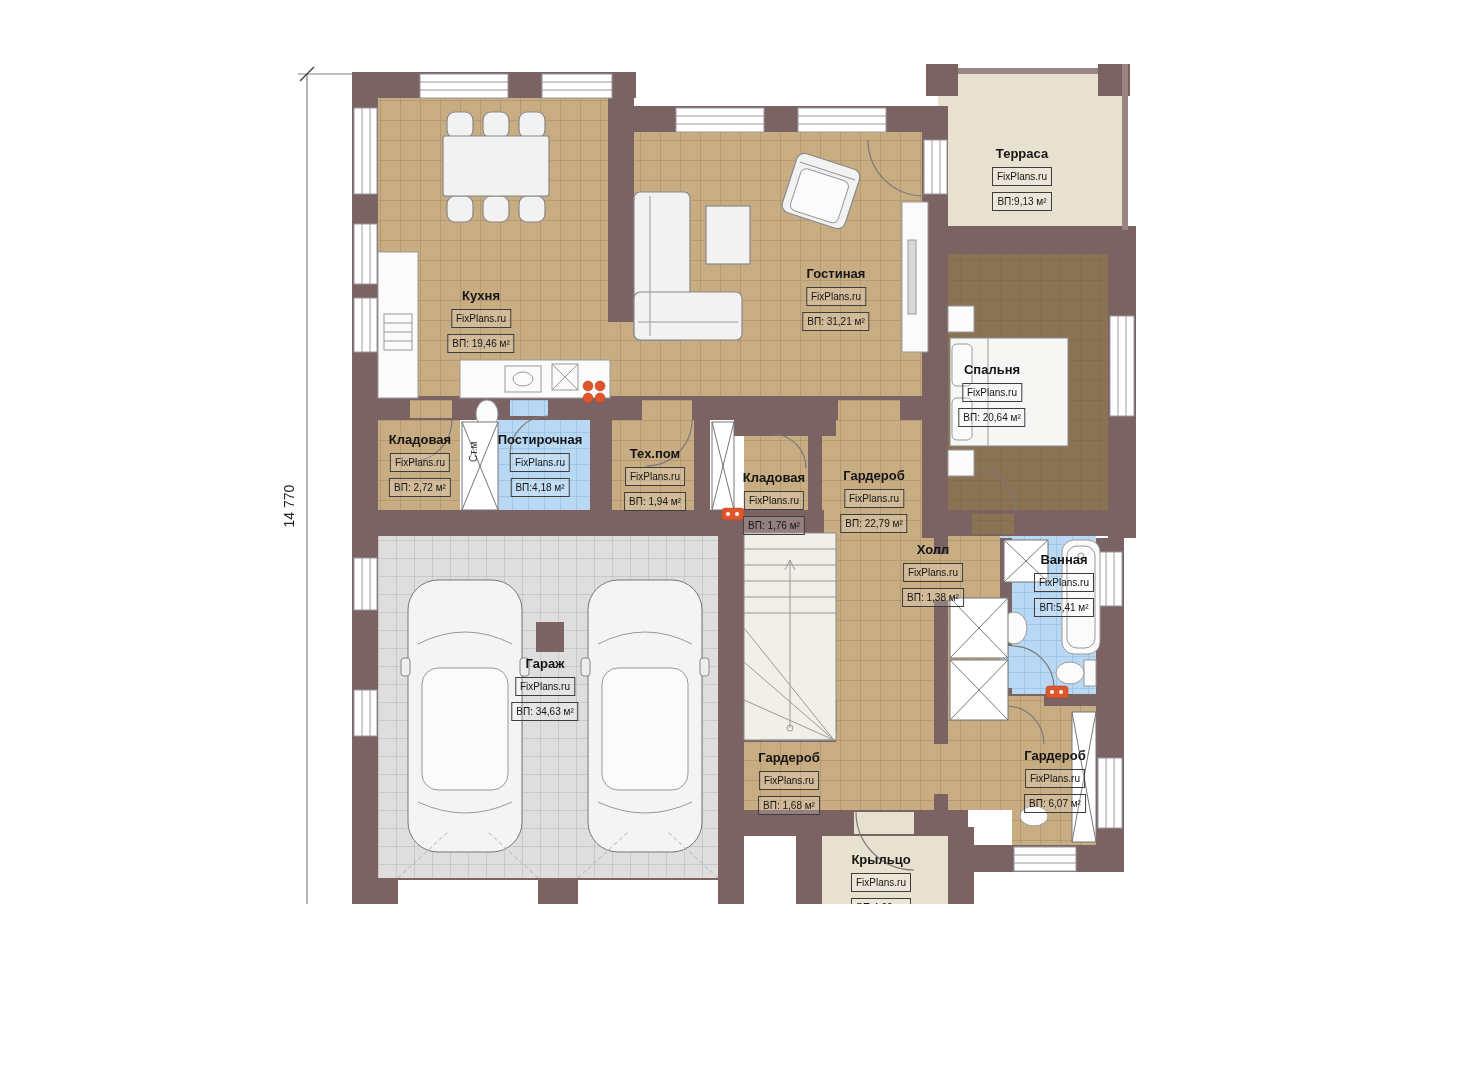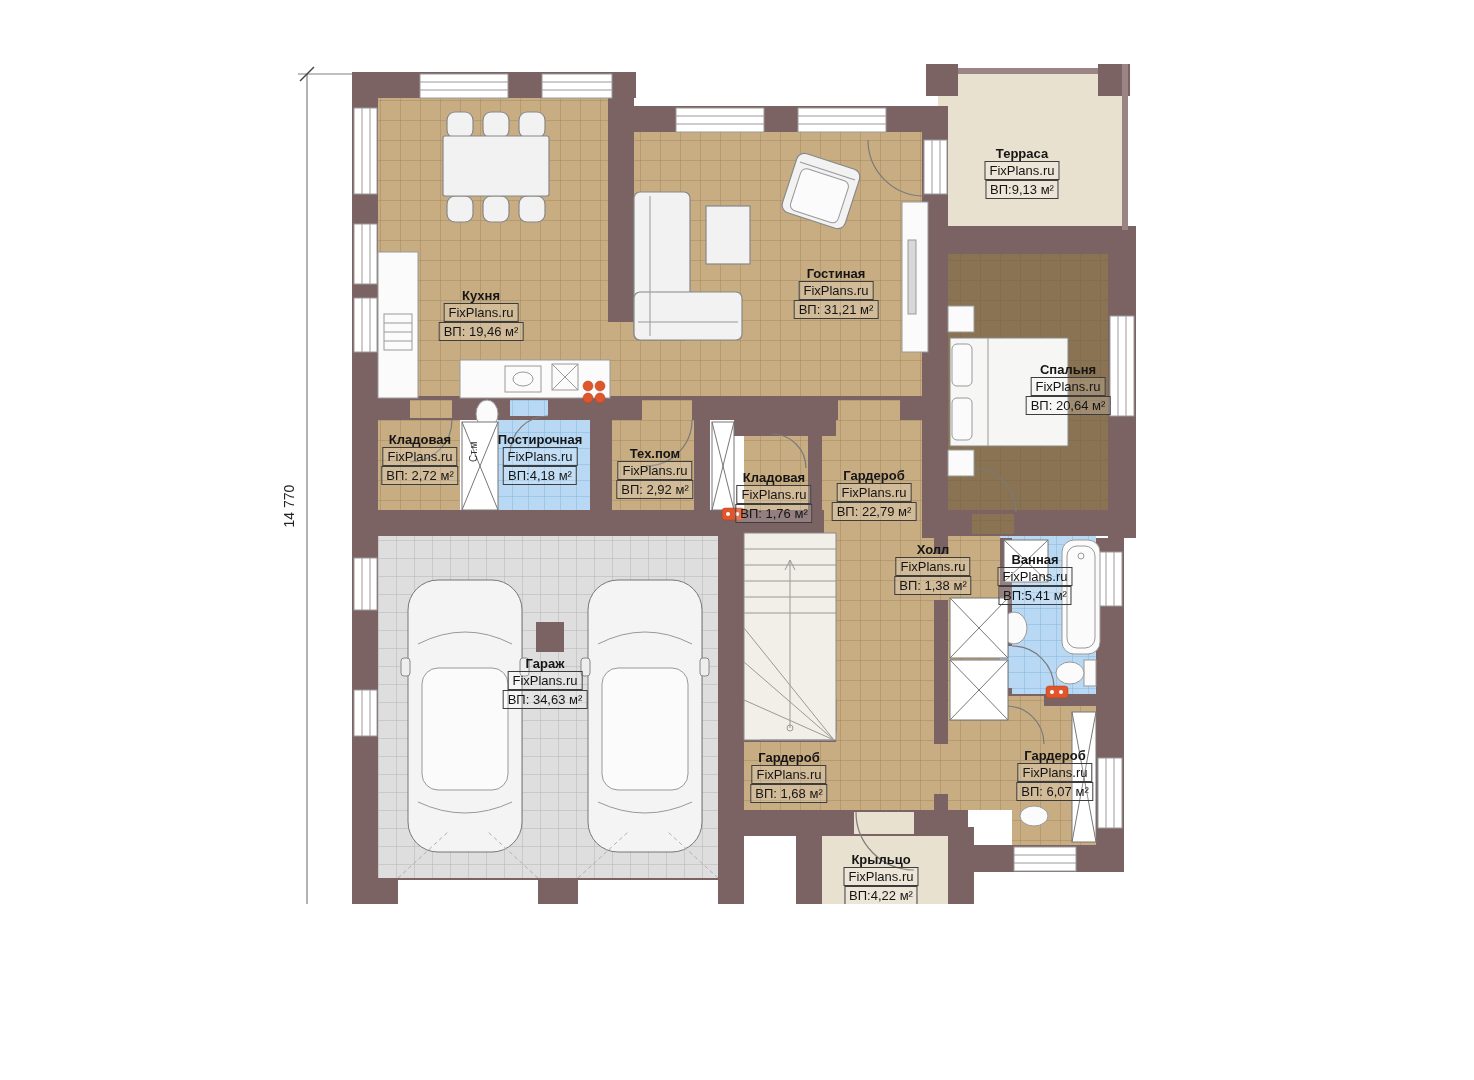--- a/index.html
+++ b/index.html
@@ -17,22 +17,22 @@
   .thin{stroke:#999;fill:none;stroke-width:1;}
   .xbox rect{fill:#ffffff;stroke:#777;stroke-width:1;}
   .xbox line{stroke:#777;stroke-width:1;}
   .org{fill:#e0562c;stroke:#b23f1d;stroke-width:0.5;}
   .dimline{stroke:#808080;stroke-width:1.2;}
   .dimtick{stroke:#444;stroke-width:1.4;}
   .guide{stroke:#b0b0b0;stroke-width:1;stroke-dasharray:4 3;}
   
   .room-label{position:absolute;transform:translateX(-50%);text-align:center;color:#151515;z-index:5;}
   .room-name{font-weight:bold;font-size:13px;white-space:nowrap;}
-  .room-box{display:block;border:1px solid #3d3d3d;font-size:13px;line-height:17px;
-            padding:0 4px;margin:0 auto 0;width:max-content;background:rgba(255,255,255,0.18);}
+  .room-box{display:block;border:1px solid #3d3d3d;font-size:10px;line-height:17px;
+            padding:0 4px;margin:6px auto 0;width:max-content;background:rgba(255,255,255,0.18);}
   .dim-label{position:absolute;font-size:14px;color:#222;z-index:5;white-space:nowrap;}
   .dim-v{left:268px;top:498px;transform:rotate(-90deg);transform-origin:center;}
   .dim-h{left:745px;top:983px;transform:translateX(-50%);}
   .stm-label{position:absolute;left:468px;top:462px;font-size:10px;color:#333;
              transform:rotate(-90deg);transform-origin:left top;z-index:5;}
 </style>
 </head>
 <body>
 
 <div class="stage">
@@ -400,56 +400,56 @@
 <div class="room-label" style="left:481px;top:288px">
   <div class="room-name">Кухня</div>
   <span class="room-box">FixPlans.ru</span>
   <span class="room-box">ВП: 19,46 м²</span>
 </div>
 <div class="room-label" style="left:836px;top:266px">
   <div class="room-name">Гостиная</div>
   <span class="room-box">FixPlans.ru</span>
   <span class="room-box">ВП: 31,21 м²</span>
 </div>
-<div class="room-label" style="left:1068px;top:362px">
+<div class="room-label" style="left:992px;top:362px">
   <div class="room-name">Спальня</div>
   <span class="room-box">FixPlans.ru</span>
   <span class="room-box">ВП: 20,64 м²</span>
 </div>
 <div class="room-label" style="left:420px;top:432px">
   <div class="room-name">Кладовая</div>
   <span class="room-box">FixPlans.ru</span>
   <span class="room-box">ВП: 2,72 м²</span>
 </div>
 <div class="room-label" style="left:540px;top:432px">
   <div class="room-name">Постирочная</div>
   <span class="room-box">FixPlans.ru</span>
   <span class="room-box">ВП:4,18 м²</span>
 </div>
 <div class="room-label" style="left:655px;top:446px">
   <div class="room-name">Тех.пом</div>
   <span class="room-box">FixPlans.ru</span>
-  <span class="room-box">ВП: 2,92 м²</span>
+  <span class="room-box">ВП: 1,94 м²</span>
 </div>
 <div class="room-label" style="left:774px;top:470px">
   <div class="room-name">Кладовая</div>
   <span class="room-box">FixPlans.ru</span>
   <span class="room-box">ВП: 1,76 м²</span>
 </div>
 <div class="room-label" style="left:874px;top:468px">
   <div class="room-name">Гардероб</div>
   <span class="room-box">FixPlans.ru</span>
   <span class="room-box">ВП: 22,79 м²</span>
 </div>
 <div class="room-label" style="left:933px;top:542px">
   <div class="room-name">Холл</div>
   <span class="room-box">FixPlans.ru</span>
   <span class="room-box">ВП: 1,38 м²</span>
 </div>
-<div class="room-label" style="left:1035px;top:552px">
+<div class="room-label" style="left:1064px;top:552px">
   <div class="room-name">Ванная</div>
   <span class="room-box">FixPlans.ru</span>
   <span class="room-box">ВП:5,41 м²</span>
 </div>
 <div class="room-label" style="left:545px;top:656px">
   <div class="room-name">Гараж</div>
   <span class="room-box">FixPlans.ru</span>
   <span class="room-box">ВП: 34,63 м²</span>
 </div>
 <div class="room-label" style="left:789px;top:750px">

